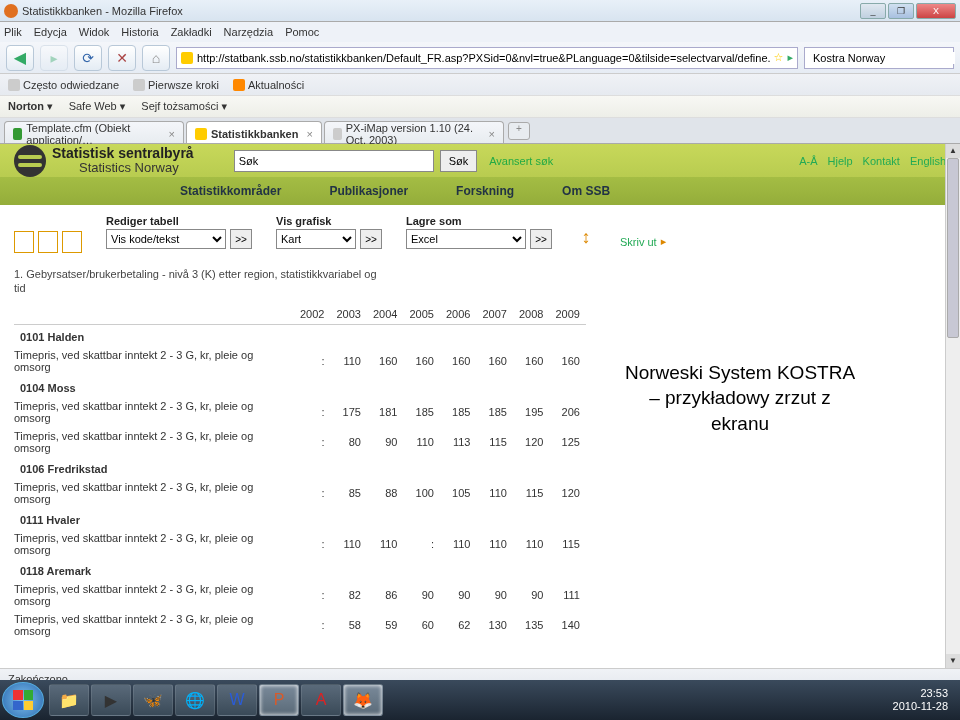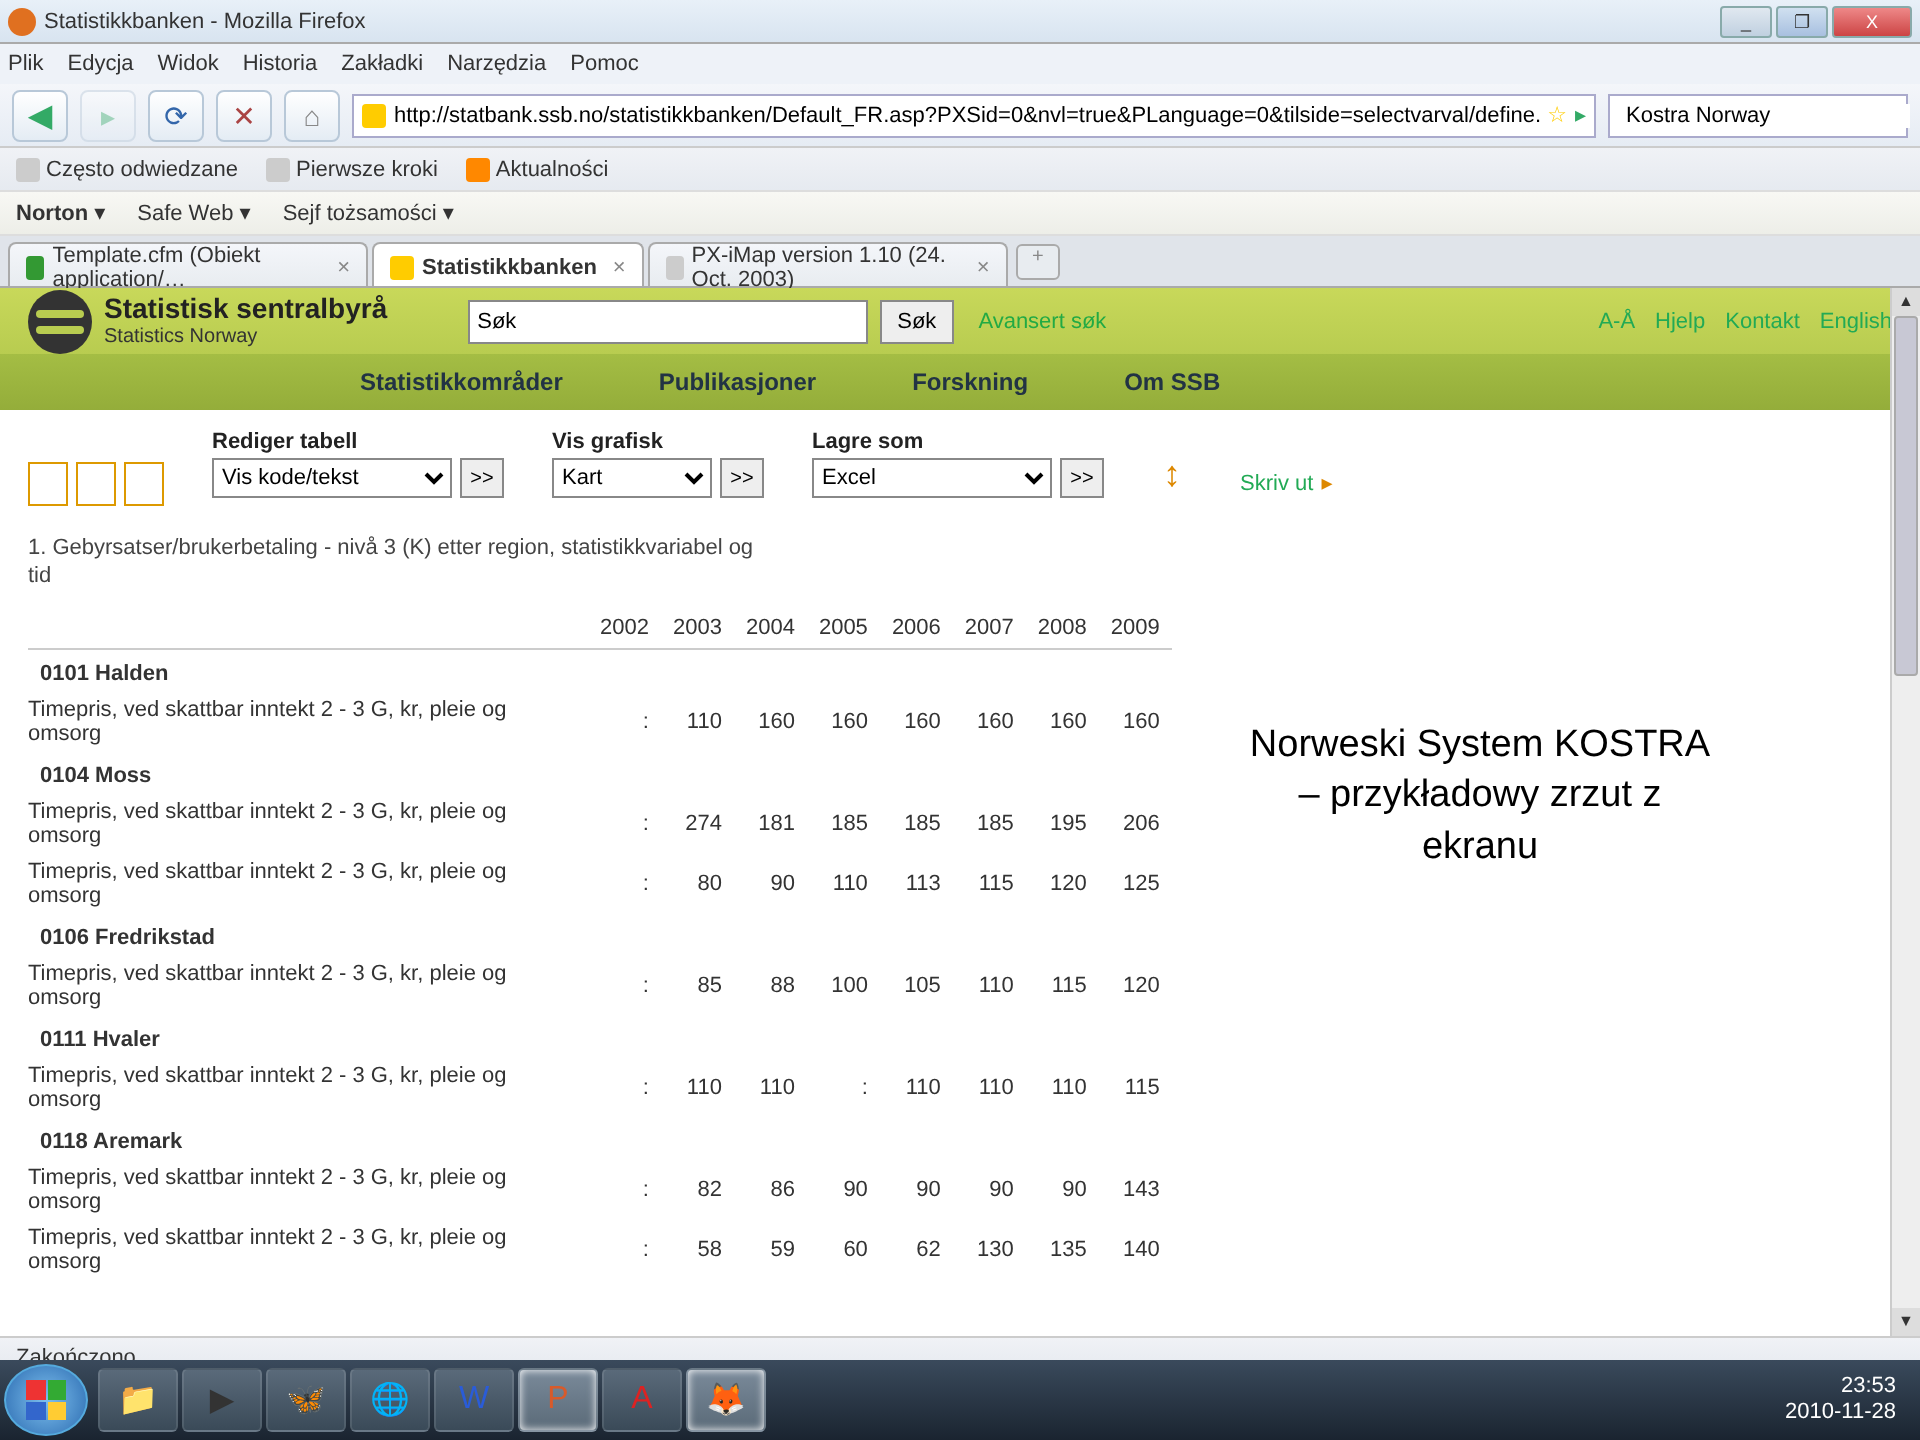--- a/index.html
+++ b/index.html
@@ -48,21 +48,21 @@
   .newtab { width:22px; height:18px; background:#e8ecf0; border:1px solid #aaa; border-radius:3px; text-align:center; font-size:10px; color:#888; margin-left:2px; margin-bottom:3px; }
   
   
   .page { height: 524px; overflow: hidden; position: relative; background:#fff; }
   .ssb-header { height: 33px; background: linear-gradient(#c8d85a,#b8cc50); display:flex; align-items:center; padding:0 14px; }
   .ssb-logo { display:flex; align-items:center; gap:6px; }
   .ssb-logo .mark { width:32px; height:32px; background:#333; border-radius:50%; position:relative; }
   .ssb-logo .mark::after { content:""; position:absolute; left:4px; top:10px; width:24px; height:4px; background:#b8cc50; border-radius:2px; box-shadow: 0 8px 0 #b8cc50; }
   .ssb-logo .txt { line-height:1.1; }
   .ssb-logo .txt .l1 { font-size:14px; font-weight:bold; color:#222; }
-  .ssb-logo .txt .l2 { font-size:10px; color:#333; }
+  .ssb-logo .txt .l2 { font-size:13px; color:#333;margin-left:27px; }
   .ssb-search { margin-left: 40px; display:flex; align-items:center; gap:6px; }
   .ssb-search input { width:200px; height:22px; border:1px solid #888; padding:0 4px; font-size:11px; }
   .ssb-search button { height:22px; padding:0 8px; border:1px solid #888; background:#eee; font-size:11px; }
   .ssb-search a { color:#2a4; font-size:11px; text-decoration:none; margin-left:6px; }
   .ssb-right { margin-left:auto; display:flex; gap:10px; font-size:11px; }
   .ssb-right a { color:#2a5; text-decoration:none; }
   
   .ssb-nav { height:28px; background: linear-gradient(#a4bd44,#94ad3a); display:flex; align-items:center; padding-left: 180px; gap: 48px; font-size:12px; font-weight:bold; color:#234; }
   .ssb-nav span { cursor:default; }
   
@@ -281,21 +281,21 @@
             <td class="num">160</td>
             <td class="num">160</td>
             <td class="num">160</td>
           </tr>
           <tr>
             <td class="region" colspan="9">0104 Moss</td>
           </tr>
           <tr>
             <td class="var">Timepris, ved skattbar inntekt 2 - 3 G, kr, pleie og omsorg</td>
             <td class="num">:</td>
-            <td class="num">274</td>
+            <td class="num">175</td>
             <td class="num">181</td>
             <td class="num">185</td>
             <td class="num">185</td>
             <td class="num">185</td>
             <td class="num">195</td>
             <td class="num">206</td>
           </tr>
           <tr>
             <td class="var">Timepris, ved skattbar inntekt 2 - 3 G, kr, pleie og omsorg</td>
             <td class="num">:</td>
@@ -340,21 +340,21 @@
           </tr>
           <tr>
             <td class="var">Timepris, ved skattbar inntekt 2 - 3 G, kr, pleie og omsorg</td>
             <td class="num">:</td>
             <td class="num">82</td>
             <td class="num">86</td>
             <td class="num">90</td>
             <td class="num">90</td>
             <td class="num">90</td>
             <td class="num">90</td>
-            <td class="num">143</td>
+            <td class="num">111</td>
           </tr>
           <tr>
             <td class="var">Timepris, ved skattbar inntekt 2 - 3 G, kr, pleie og omsorg</td>
             <td class="num">:</td>
             <td class="num">58</td>
             <td class="num">59</td>
             <td class="num">60</td>
             <td class="num">62</td>
             <td class="num">130</td>
             <td class="num">135</td>

